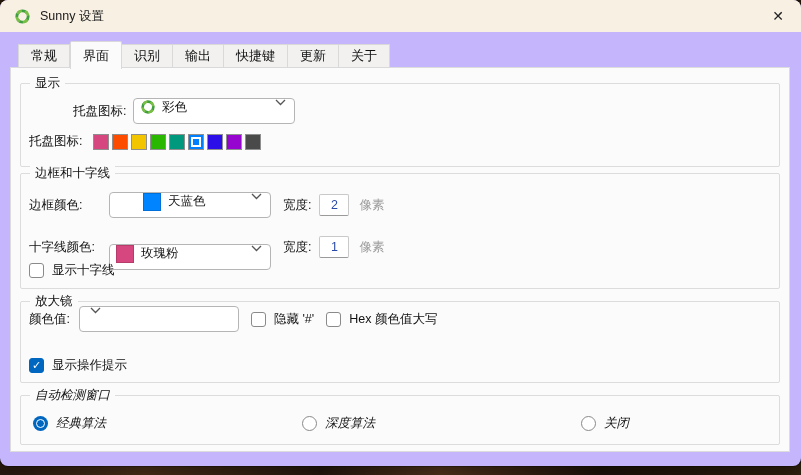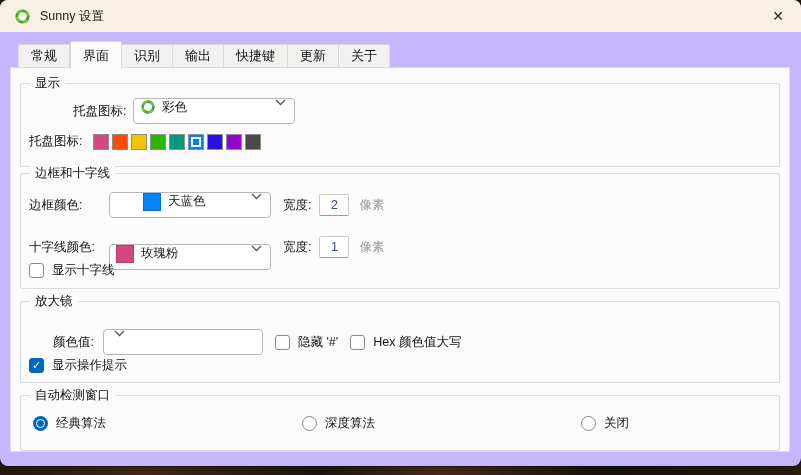--- a/index.html
+++ b/index.html
@@ -32,21 +32,21 @@
   
   #page { position:absolute; left:10px; top:67px; width:780px; height:385px; background:#fbfbfb;
     border:1px solid #dcdcdc; z-index:2; }
 
   .group { position:absolute; left:9px; width:760px; border:1px solid #dcdcdc; border-radius:2px; }
   .group-title { position:absolute; top:-9px; left:9px; background:#fbfbfb; padding:0 5px;
     font-size:12.5px; color:#111; line-height:17px; }
   #group-display    { top:15px;  height:84px; }
   #group-border     { top:105px; height:116px; }
   #group-magnifier  { top:233px; height:82px; }
-  #group-autodetect { top:327px; height:56px; }
+  #group-autodetect { top:327px; height:50px;font-style:italic; }
 
   .row { position:absolute; left:8px; right:8px; display:flex; align-items:center; }
   .lbl { font-size:12.5px; color:#111; }
   .lbl-col { flex:none; }
   .unit { font-size:12.5px; color:#9b9b9b; }
 
   
   .combo { height:26px; background:#ffffff; border:1px solid #b5b5b5; border-radius:4px;
     display:flex; align-items:flex-start; padding:0 8px 0 6px; position:relative; }
   .combo .combo-text { font-size:12.5px; color:#111; flex:1; }
@@ -172,21 +172,21 @@
         </div>
         <div class="row" style="top:88px;">
           <span class="checkbox"></span>
           <span class="gap8"></span>
           <span class="lbl">显示十字线</span>
         </div>
       </div>
 
       <div class="group" id="group-magnifier">
         <span class="group-title">放大镜</span>
-        <div class="row" style="top:27px;margin-left:24px;">
+        <div class="row" style="top:4px;">
           <span class="lbl lbl-col" style="width:50px;">颜色值:</span>
           <div class="combo" style="width:160px;">
             <svg class="chev" width="11" height="7" viewBox="0 0 11 7">
                 <path d="M1 1 L5.5 5.5 L10 1" stroke="#555" stroke-width="1.3" fill="none"></path>
               </svg>
           </div>
           <span class="gap12"></span>
           <span class="checkbox"></span>
           <span class="gap8"></span>
           <span class="lbl">隐藏 '#'</span>

